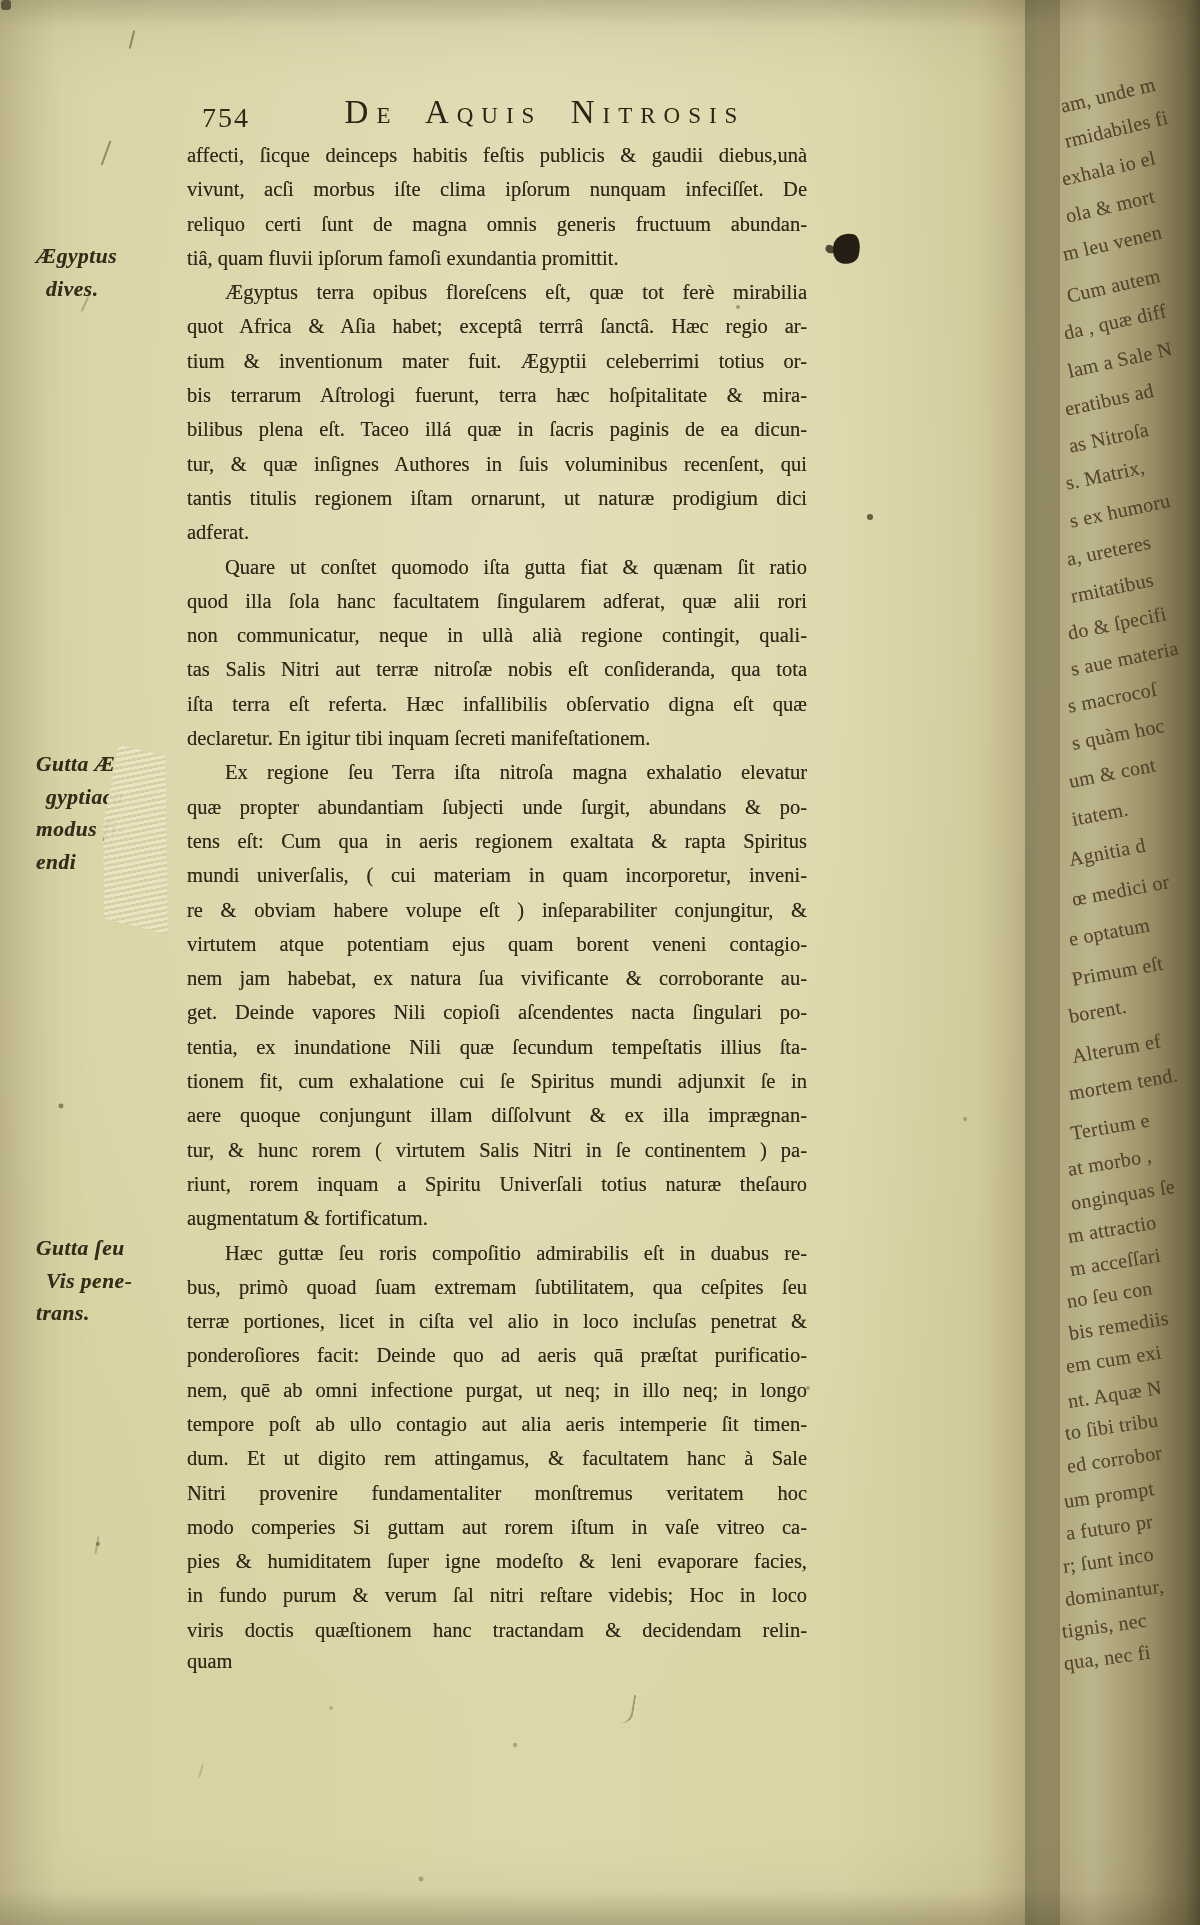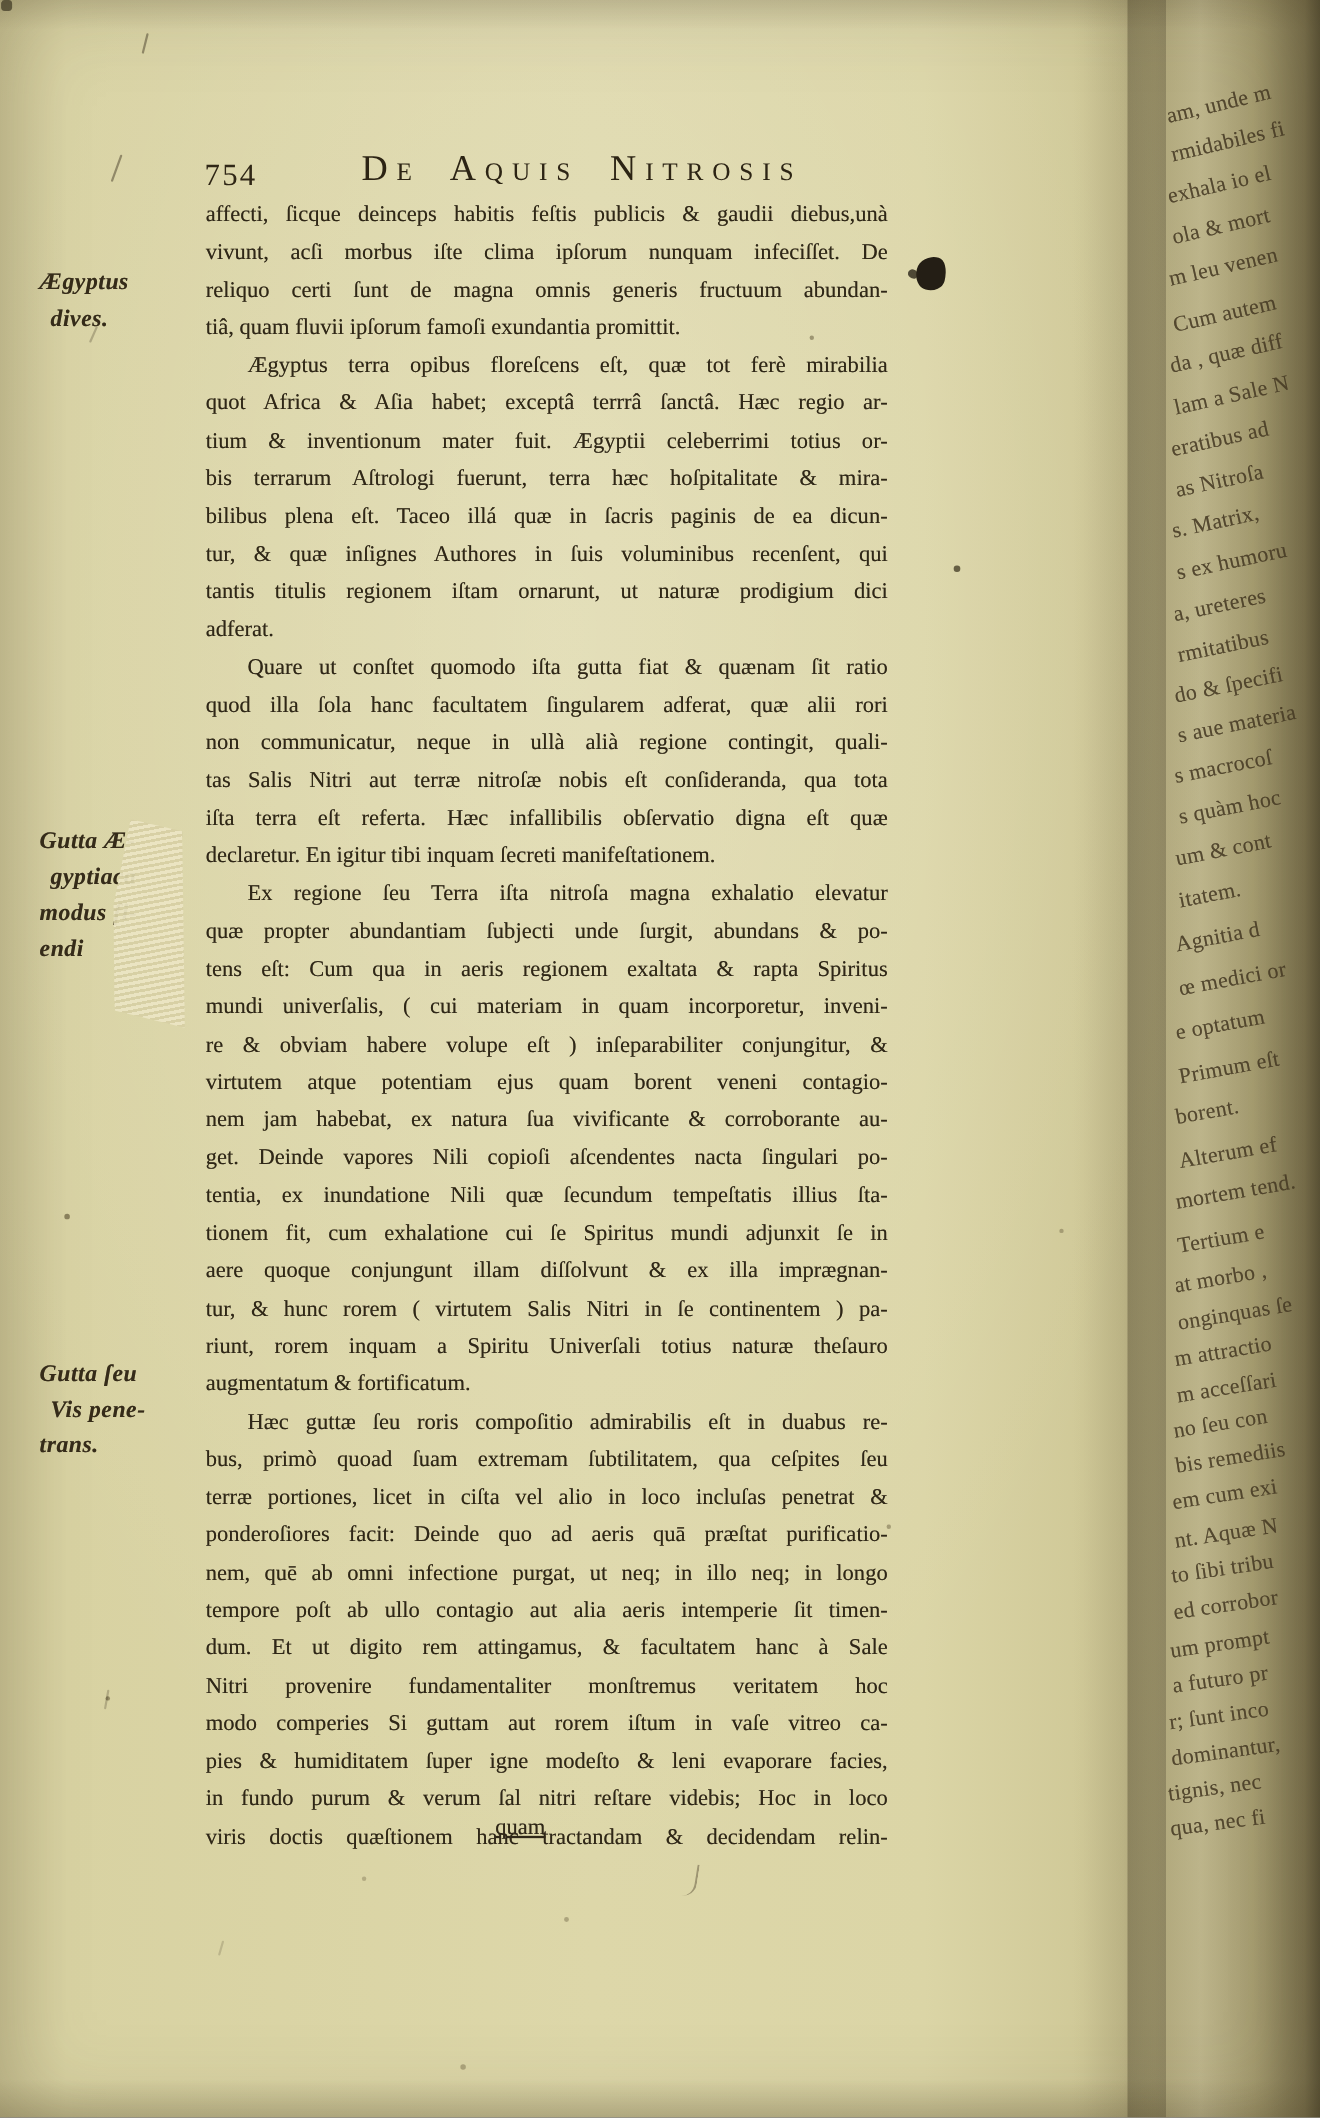--- a/index.html
+++ b/index.html
@@ -6,38 +6,37 @@
   .scan{
     position:relative;width:1200px;height:1925px;overflow:hidden;
     font-family:"Liberation Serif","DejaVu Serif",serif;
     background:
       radial-gradient(ellipse at 42% 30%, rgba(255,255,252,0.20), rgba(255,255,252,0) 62%),
       linear-gradient(180deg, rgba(110,100,65,.22) 0, rgba(110,100,65,0) 1.4%, rgba(110,100,65,0) 98.2%, rgba(110,100,65,.30) 100%),
       linear-gradient(90deg, #c9c293 0%, #d8d2a2 5%, #ddd7a9 45%, #dbd5a6 70%, #d0c998 82%, #bdb485 88%, #a79e72 96%, #8f8660 100%);
     box-shadow:inset 0 0 80px rgba(90,80,50,.25);
   }
   
-  .header{position:absolute;top:94px;left:184px;width:620px;height:46px;margin-top:42px;}
+  .header{position:absolute;top:94px;left:200px;width:620px;height:46px;}
   .pagenum{position:absolute;left:2px;top:8px;font-size:28px;color:#302716;letter-spacing:2px;}
   .title{
     text-align:center;padding-left:70px;font-size:33px;color:#2c2414;
     font-variant:small-caps;letter-spacing:8px;word-spacing:12px;white-space:nowrap;font-family:Liberation Serif, serif;
   }
-  .body-text{position:absolute;left:187px;top:138px;width:620px;font-size:20.5px;line-height:34.3px;color:#2f2717;margin-top:40px;}
+  .body-text{position:absolute;left:187px;top:138px;width:620px;font-size:20.5px;line-height:34.3px;color:#2f2717;}
   .line{
     height:34.3px;text-align:justify;text-align-last:justify;text-justify:inter-word;
     overflow:visible;white-space:normal;text-shadow:0 0 .5px rgba(47,39,23,.55);
   }
   .line.ind{text-indent:38px;}
   .line.end{text-align-last:left;}
   .catchword{
-    position:absolute;left:187px;top:1650px;width:620px;text-align:center;
+    position:absolute;left:187px;top:1650px;width:620px;text-align:left;
     padding-right:48px;box-sizing:border-box;font-size:20.5px;color:#2f2717;
     text-shadow:0 0 .5px rgba(47,39,23,.55);
-    text-decoration:underline;
   }
   
   .margin-notes{position:absolute;inset:0;}
   .note{
     position:absolute;left:36px;width:152px;font-style:italic;font-weight:bold;
     font-size:21.5px;line-height:32.5px;color:#352b19;letter-spacing:.5px;
     text-shadow:0 0 .6px rgba(53,43,25,.5);
   }
   .note .nl{white-space:nowrap;}
   .note .nl:nth-child(2){padding-left:10px;}

